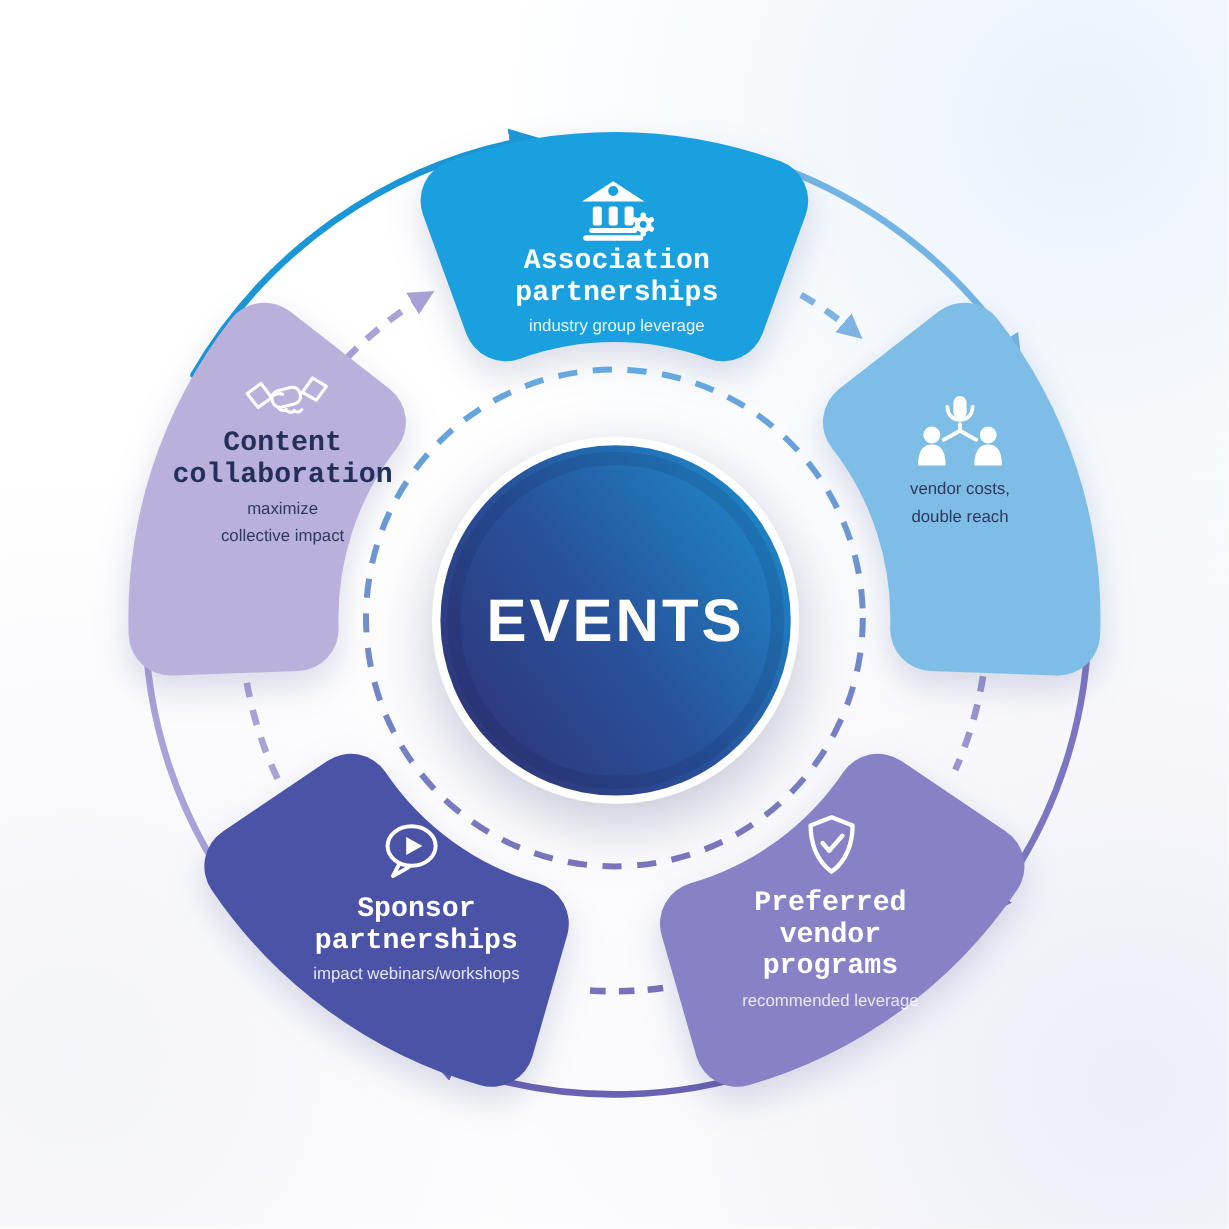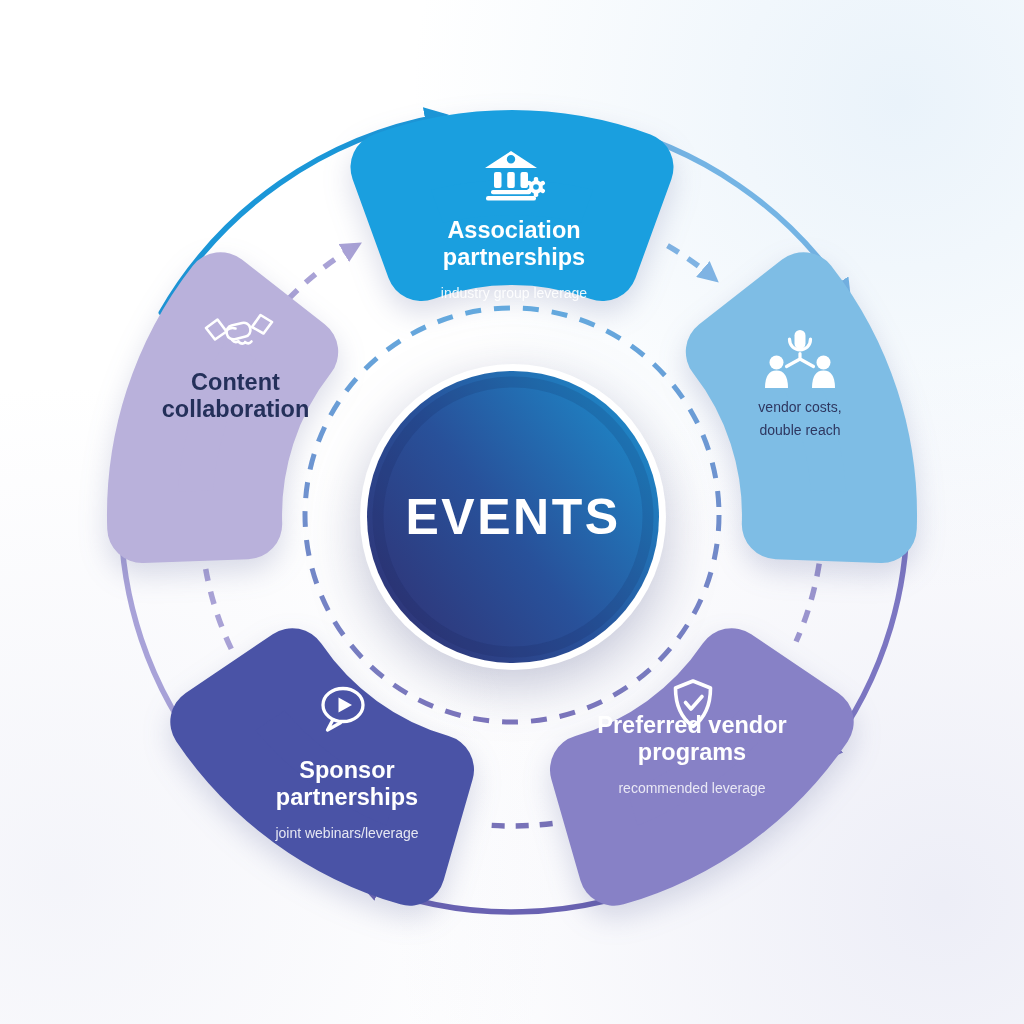--- a/index.html
+++ b/index.html
@@ -12,31 +12,31 @@
     position:absolute;inset:0;
     background:
       radial-gradient(circle at 88% 10%, rgba(185,215,240,.30), transparent 38%),
       radial-gradient(circle at 92% 88%, rgba(195,198,228,.30), transparent 42%),
       radial-gradient(circle at 6% 86%, rgba(205,208,232,.22), transparent 38%);
   }
   svg.stage{position:absolute;left:0;top:0;}
   .petal{filter:drop-shadow(0 12px 14px rgba(70,80,140,.20));}
   .center-halo{filter:drop-shadow(0 16px 26px rgba(45,55,110,.28));}
   .label{position:absolute;text-align:center;pointer-events:none;}
-  .label .title{font-weight:bold;font-size:23.5px;line-height:26.5px;margin:12px auto;}
+  .label .title{font-weight:bold;font-size:23.5px;line-height:26.5px;margin:0 auto;font-family:Liberation Mono, monospace;}
   .label .sub{font-size:14px;line-height:23px;margin:2px auto 0;}
   .t-white .title{color:#ffffff;}
   .t-white .sub{color:rgba(255,255,255,.90);}
   .t-dark .title{color:#24305A;}
   .t-dark .sub{color:#2E3760;}
   #lbl-association{left:364px;top:205px;width:300px;}
   #lbl-association .title{width:218px;}
   #lbl-cohosting{left:690px;top:394px;width:220px;}
   #lbl-cohosting .sub{width:112px;}
-  #lbl-preferred{left:558px;top:700px;width:268px;}
+  #lbl-preferred{left:558px;top:740px;width:268px;}
   #lbl-preferred .title{width:205px;}
   #lbl-preferred .sub{color:rgba(255,255,255,.82);}
   #lbl-content{left:213px;top:745px;width:268px;}
   #lbl-content .title{width:175px;}
   #lbl-content .sub{color:rgba(255,255,255,.86);}
   #lbl-sponsor{left:123px;top:357px;width:225px;}
   #lbl-sponsor .title{width:185px;}
   #lbl-sponsor .sub{width:115px;}
 </style>
 </head>
@@ -166,18 +166,19 @@
   <div class="sub">vendor costs, double reach</div>
 </div>
 
 <div class="label t-white" id="lbl-preferred">
   <div class="title">Preferred vendor programs</div>
   <div class="sub">recommended leverage</div>
 </div>
 
 <div class="label t-white" id="lbl-content">
   <div class="title">Sponsor partnerships</div>
-  <div class="sub">joint webinars/leverage</div>
+  <div class="sub">impact webinars/workshops</div>
 </div>
 
 <div class="label t-dark" id="lbl-sponsor">
   <div class="title">Content collaboration</div>
+  <div class="sub">maximize collective impact</div>
 </div>
 
 </body></html>

